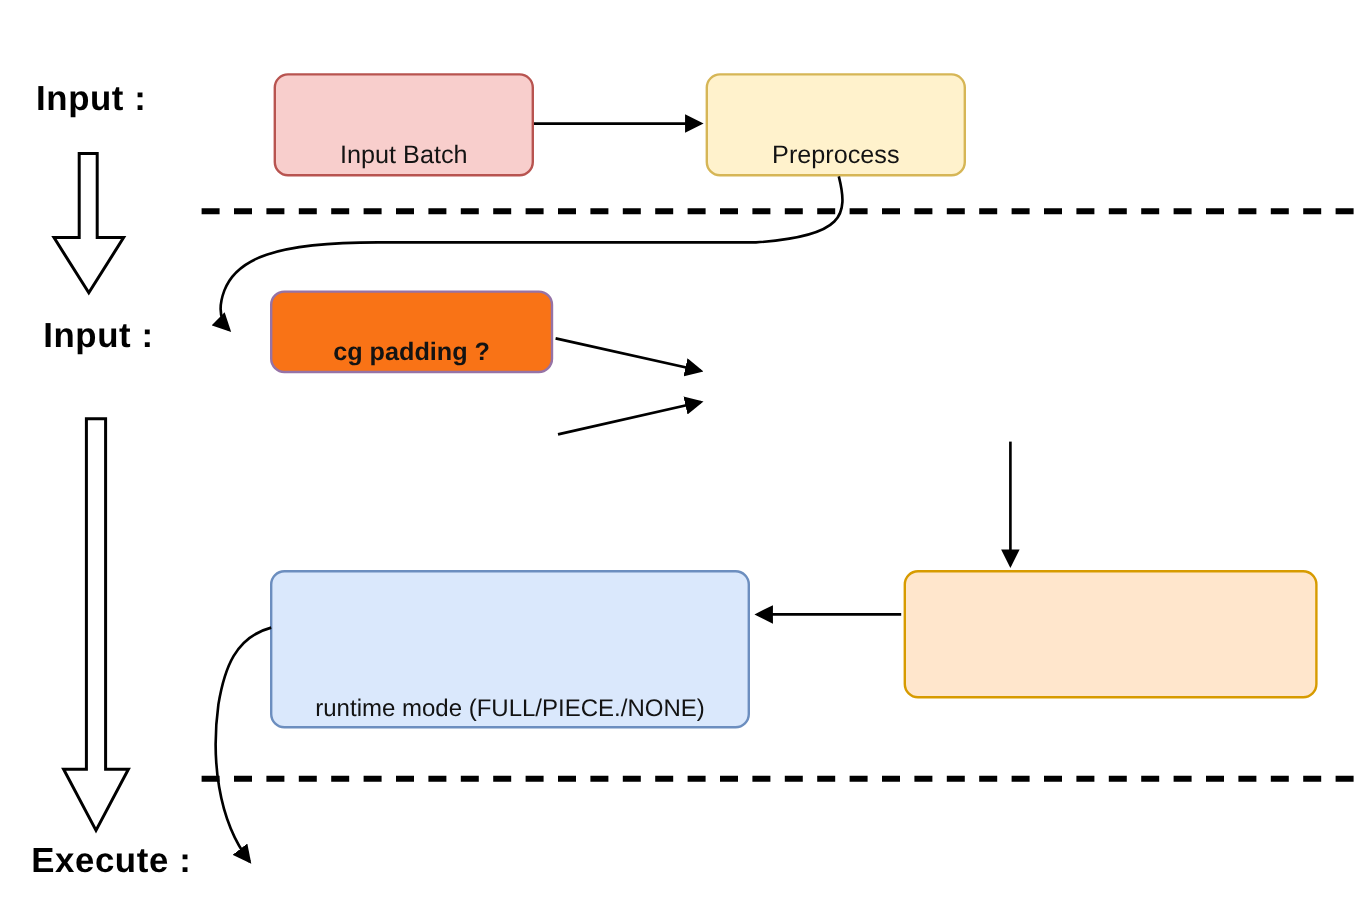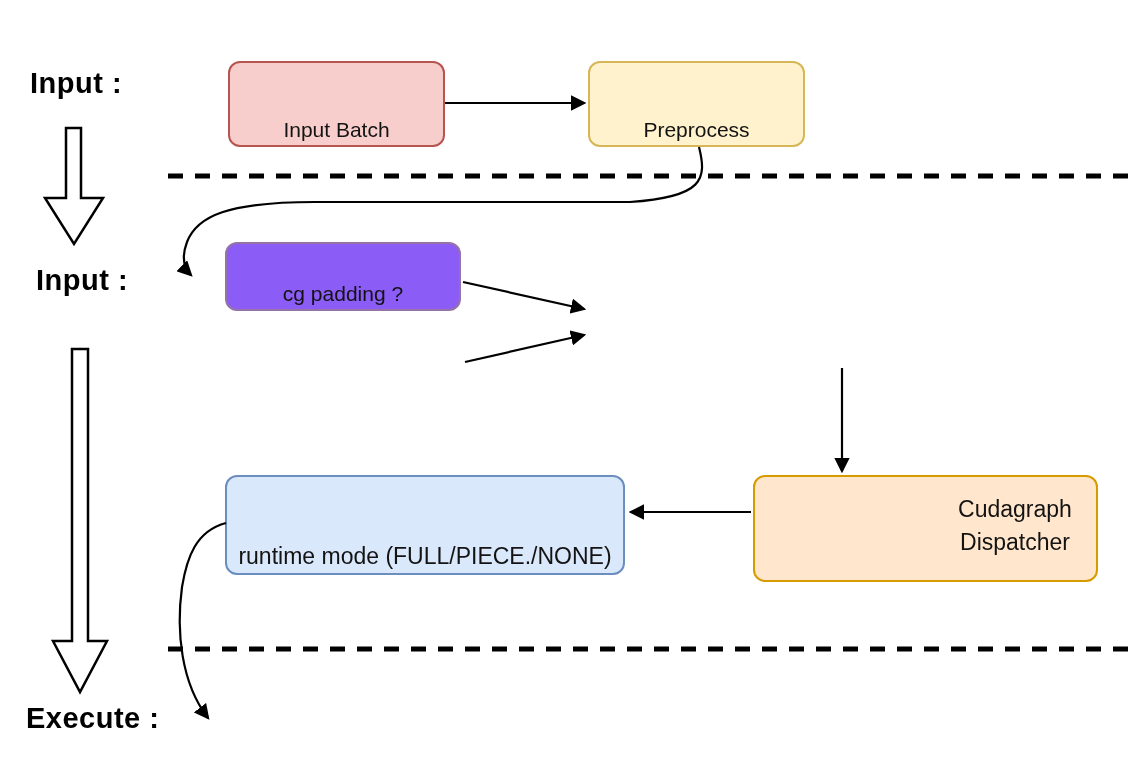--- a/index.html
+++ b/index.html
@@ -12,34 +12,34 @@
     letter-spacing:0.5px; white-space:nowrap;
   }
   .box {
     position:absolute; box-sizing:border-box; border:2px solid #0c4a6e;
     border-radius:12px; display:flex; flex-direction:column;
     align-items:center; justify-content:flex-end; text-align:center;
     color:#131313; line-height:1.42;
   }
   .pink   { background:#f8cecc; border-color:#b85450; }
   .yellow { background:#fff2cc; border-color:#d6b656; }
-  .purple { background:#8b5cf6; border-color:#9673a6; }
+  .purple { background:#f97316; border-color:#9673a6;font-weight:bold; }
   .green  { background:#d5e8d4; border-color:#82b366; }
   .orange-outer { background:#ffe6cc; border-color:#d79b00; }
   .orange-inner { background:#fcd8bc; border-color:#d79b00; }
   .blue   { background:#dae8fc; border-color:#6c8ebf; }
 
   #node-input-batch    { left:228px; top:30px;  width:217px; height:86px; font-size:21px; }
   #node-preprocess     { left:588px; top:30px;  width:217px; height:86px; font-size:21px; }
   #node-cg-padding     { left:225px; top:211px; width:236px; height:69px; font-size:21px; }
   #node-uniform-decode { left:225px; top:301px; width:238px; height:70px; font-size:21px; }
   #node-init-key       { left:590px; top:226px; width:507px; height:110px; font-size:21px; }
   #node-cudagraph      { left:753px; top:444px; width:345px; height:107px; }
   #node-dispatch       { left:753px; top:444px; width:180px; height:74px; font-size:19px; }
-  #node-runtime-mode   { left:225px; top:444px; width:400px; height:100px; font-size:23px; }
+  #node-runtime-mode   { left:225px; top:444px; width:400px; height:132px; font-size:20px; }
   #node-execute-code   {
     left:223px; top:643px; width:620px; height:107px;
     font-family:"Liberation Mono", monospace; font-size:23px; line-height:35px;
     align-items:flex-start; text-align:left; padding-left:7px; white-space:pre;
     color:#3a3a3a;
   }
   .cud-label {
     position:absolute; left:930px; top:462px; width:170px;
     font-size:23px; line-height:1.45; text-align:center; color:#131313;
   }
@@ -65,21 +65,20 @@
     <div>Preprocess</div>
   </div>
 
   <div class="box purple" id="node-cg-padding">
     <div>cg padding ?</div>
   </div>
 
 
 
   <div class="box orange-outer" id="node-cudagraph"></div>
-  <div class="cud-label">Cudagraph Dispatcher</div>
 
 
   <div class="box blue" id="node-runtime-mode">
     <div>runtime mode (FULL/PIECE./NONE)</div>
   </div>
 
 
   <svg id="arrow-layer" viewBox="0 0 1142 770" xmlns="http://www.w3.org/2000/svg">
     <defs>
       <marker id="ah" viewBox="0 0 10 10" refX="8.5" refY="5" markerWidth="7" markerHeight="7" orient="auto-start-reverse">

